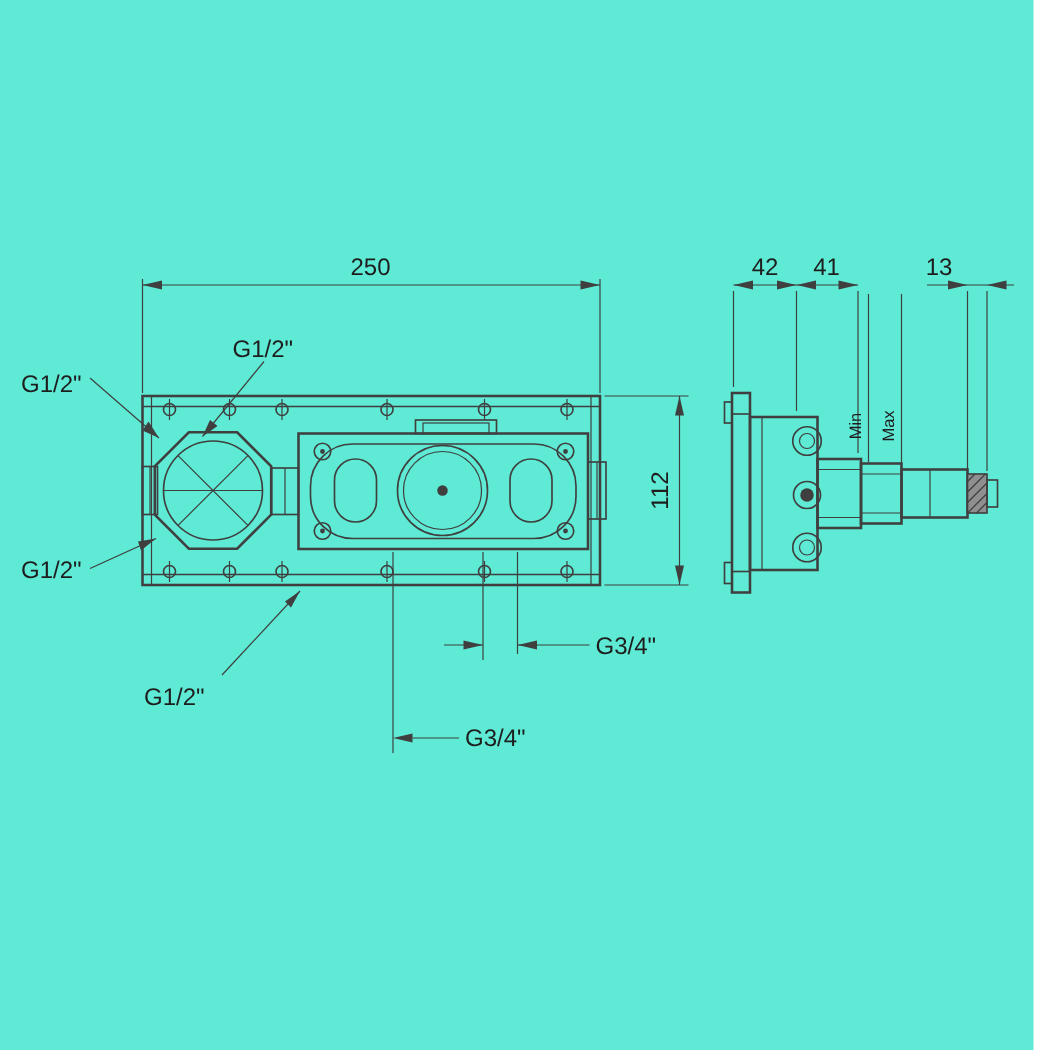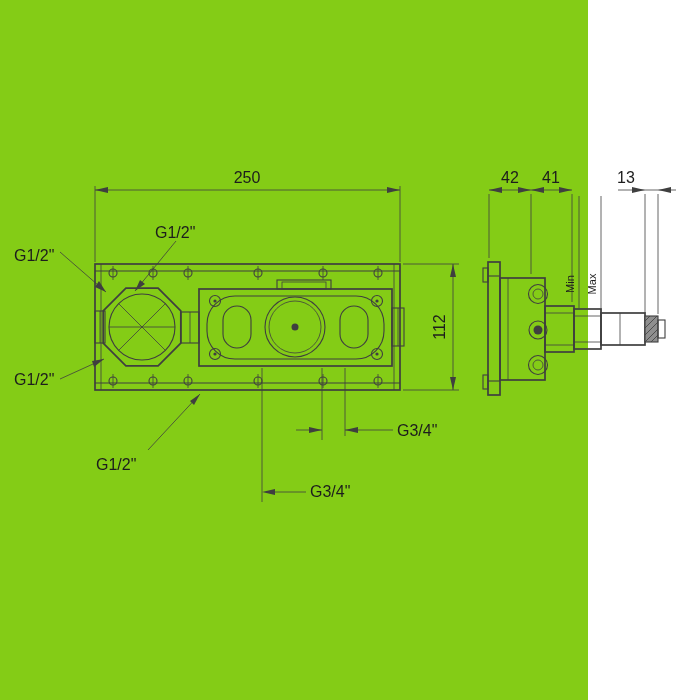--- a/index.html
+++ b/index.html
@@ -1,16 +1,16 @@
 <!DOCTYPE html>
 <html><head>
 <meta charset="utf-8">
 <style>
   html,body{margin:0;padding:0;background:#ffffff;width:700px;height:700px;overflow:hidden;}
-  .canvas{position:relative;width:588px;height:700px;background:#84cc16;font-family:"Liberation Sans",sans-serif;}
+  .canvas{position:relative;width:689px;height:700px;background:#5eead4;font-family:"Liberation Sans",sans-serif;}
   svg{display:block;}
   .ln{stroke:#3f3f3f;fill:none;stroke-width:1.1;}
   .thick{stroke-width:1.7;}
   .thin{stroke-width:0.8;}
   .arrow{fill:#3f3f3f;stroke:none;}
   .filldot{fill:#3f3f3f;stroke:none;}
   .hatchfill{fill:#8f8f8f;}
   .lbl{font-family:"Liberation Sans",sans-serif;font-size:16px;fill:#1d1d1d;}
   .dimlbl{font-family:"Liberation Sans",sans-serif;font-size:16px;fill:#1d1d1d;}
   .smlbl{font-family:"Liberation Sans",sans-serif;font-size:11px;fill:#1d1d1d;}

